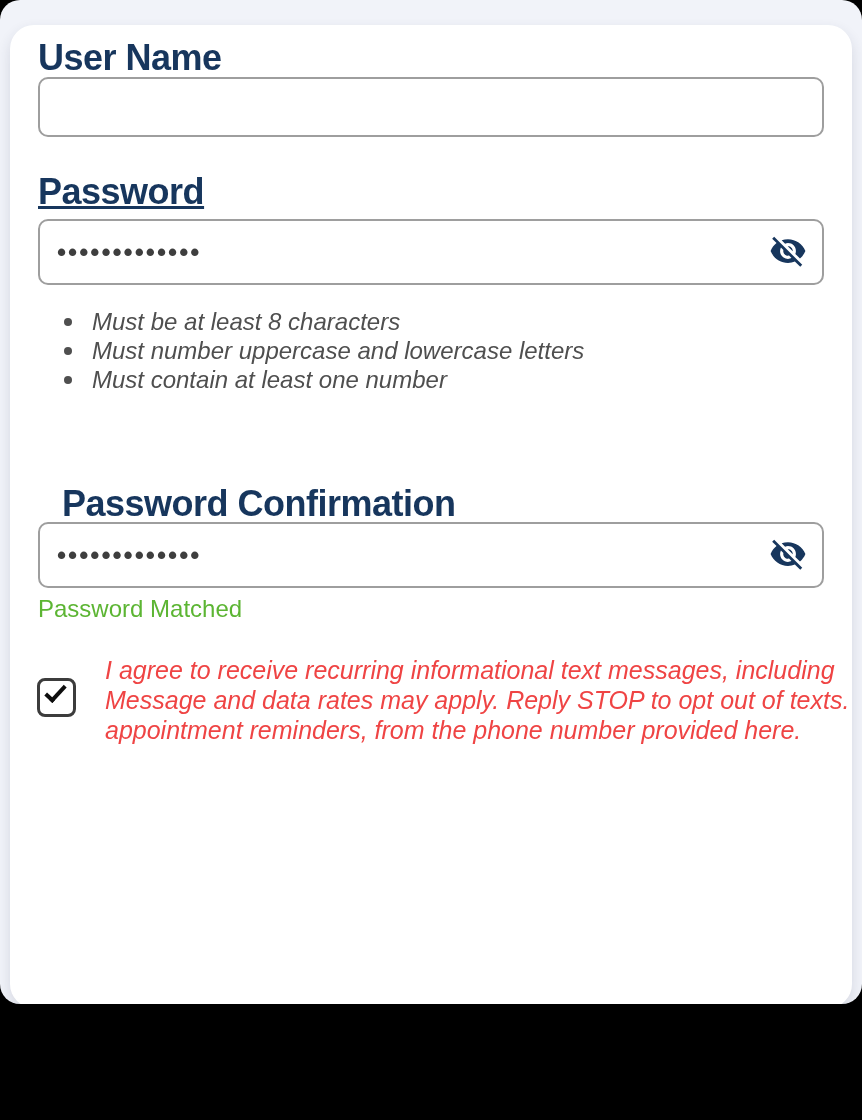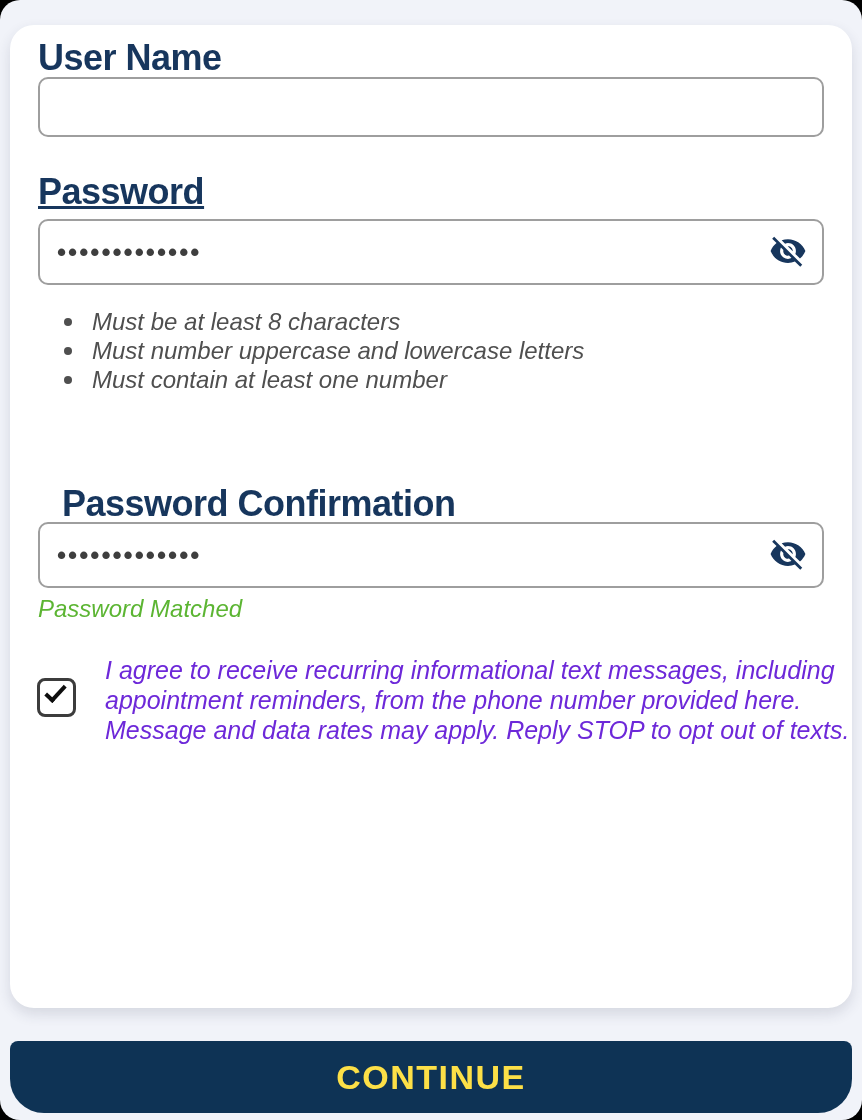--- a/index.html
+++ b/index.html
@@ -2,21 +2,21 @@
 <html><head>
 <meta charset="utf-8">
 <style>
   * { margin: 0; padding: 0; box-sizing: border-box; }
   html, body { background: #000; }
   body { font-family: "Liberation Sans", sans-serif; }
 
   .screen {
     position: relative;
     width: 862px;
-    height: 1120px;
+    height: 1004px;
     background: #f1f3f9;
     border-radius: 20px;
     overflow: hidden;
   }
 
   .card {
     position: absolute;
     left: 10px; top: 25px;
     width: 842px; height: 983px;
     background: #ffffff;
@@ -80,21 +80,20 @@
     width: 8px; height: 8px;
     border-radius: 50%;
     background: #4f4f4f;
   }
 
   .status-msg {
     position: absolute;
     left: 28px; top: 570px;
     color: #5cb533;
     font-size: 24px;
-    font-style: italic;
   }
 
   .consent-checkbox {
     position: absolute;
     left: 27px; top: 653px;
     width: 39px; height: 39px;
     border: 3px solid #3c3c3c;
     border-radius: 8px;
     background: #fff;
     cursor: pointer;
@@ -105,21 +104,21 @@
     width: 21px; height: 11px;
     border-left: 4px solid #0d0d0d;
     border-bottom: 4px solid #0d0d0d;
     transform: rotate(-47deg);
   }
 
   .consent-text {
     position: absolute;
     left: 95px; top: 630px;
     width: 740px;
-    color: #6d28d9;
+    color: #ef4444;
     font-size: 25px;
     font-style: italic;
     line-height: 30px;
   }
   .consent-text div { white-space: nowrap; }
 
   .continue-btn {
     position: absolute;
     left: 10px; top: 1041px;
     width: 842px; height: 72px;
@@ -169,19 +168,19 @@
       </span>
     </button>
 
     <div class="status-msg">Password Matched</div>
 
     <div class="consent-checkbox">
       <div class="check"></div>
     </div>
     <div class="consent-text">
       <div>I agree to receive recurring informational text messages, including</div>
+      <div>Message and data rates may apply. Reply STOP to opt out of texts.</div>
       <div>appointment reminders, from the phone number provided here.</div>
-      <div>Message and data rates may apply. Reply STOP to opt out of texts.</div>
     </div>
   </div>
 
   <button class="continue-btn">CONTINUE</button>
 </div>
 
 </body></html>

